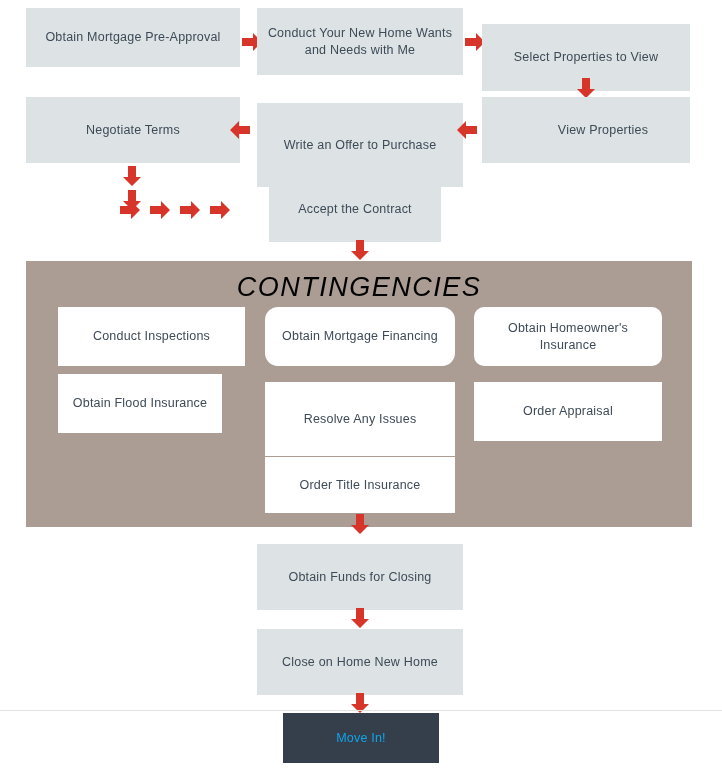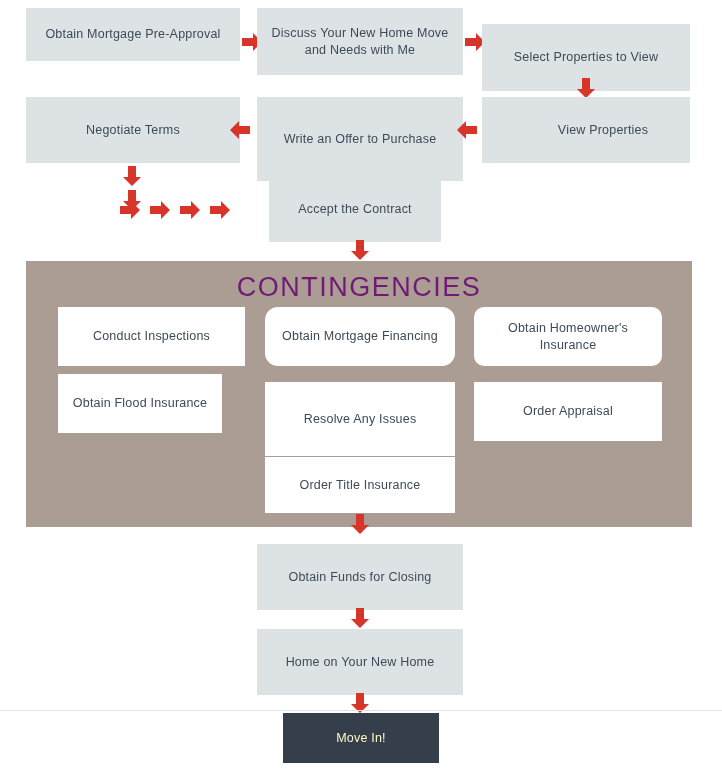--- a/index.html
+++ b/index.html
@@ -33,34 +33,35 @@
     line-height: 1.35;
     padding: 4px 10px;
     letter-spacing: 0.2px;
   }
   .node.white {
     background: #ffffff;
     color: #3d4a57;
   }
   .node.dark {
     background: #343f4b;
-    color: #fef9c3;
+    color: #0ea5e9;
   }
   .band {
     position: absolute;
     background: #ab9d93;
   }
   .band-title {
     position: absolute;
-    color: #701a75;
+    color: #000000;
     font-size: 27px;
     letter-spacing: 1.5px;
     text-align: center;
     width: 100%;
     font-weight: 400;
+    font-style: italic;
   }
   
   .arrow {
     position: absolute;
   }
   .arrow svg {
     display: block;
     overflow: visible;
   }
   .hr {
@@ -69,32 +70,32 @@
     width: 722px;
     height: 1px;
     background: #e3e3e3;
   }
 </style>
 </head>
 <body>
 
 <div id="canvas">
 
-  <div class="node" style="left:26px; top:8px; width:214px; height:53px;">
+  <div class="node" style="left:26px; top:8px; width:214px; height:59px;">
     <span>Obtain Mortgage Pre-Approval</span>
   </div>
 
   <div class="arrow" style="left:242px; top:33px;">
     <svg width="20" height="18" viewBox="0 0 20 18">
       <path d="M0 5 H11 V0 L20 9 L11 18 V13 H0 Z" fill="#d8352a"></path>
     </svg>
   </div>
 
   <div class="node" style="left:257px; top:8px; width:206px; height:67px;">
-    <span>Discuss Your New Home Move and Needs with Me</span>
+    <span>Conduct Your New Home Wants and Needs with Me</span>
   </div>
 
   <div class="arrow" style="left:465px; top:33px;">
     <svg width="20" height="18" viewBox="0 0 20 18">
       <path d="M0 5 H11 V0 L20 9 L11 18 V13 H0 Z" fill="#d8352a"></path>
     </svg>
   </div>
 
   <div class="node" style="left:482px; top:24px; width:208px; height:67px;">
     <span>Select Properties to View</span>
@@ -109,21 +110,21 @@
   <div class="node" style="left:26px; top:97px; width:214px; height:66px;">
     <span>Negotiate Terms</span>
   </div>
 
   <div class="arrow" style="left:230px; top:121px;">
     <svg width="20" height="18" viewBox="0 0 20 18">
       <path d="M20 5 H9 V0 L0 9 L9 18 V13 H20 Z" fill="#d8352a"></path>
     </svg>
   </div>
 
-  <div class="node" style="left:257px; top:97px; width:206px; height:84px;text-align:right;">
+  <div class="node" style="left:257px; top:103px; width:206px; height:84px;text-align:right;">
     <span>Write an Offer to Purchase</span>
   </div>
 
   <div class="arrow" style="left:457px; top:121px;">
     <svg width="20" height="18" viewBox="0 0 20 18">
       <path d="M20 5 H9 V0 L0 9 L9 18 V13 H20 Z" fill="#d8352a"></path>
     </svg>
   </div>
 
   <div class="node" style="left:482px; top:97px; width:208px; height:66px;padding-left:44px;">
@@ -210,21 +211,21 @@
     <span>Obtain Funds for Closing</span>
   </div>
 
   <div class="arrow" style="left:351px; top:608px;">
     <svg width="18" height="20" viewBox="0 0 18 20">
       <path d="M5 0 H13 V11 H18 L9 20 L0 11 H5 Z" fill="#d8352a"></path>
     </svg>
   </div>
 
   <div class="node" style="left:257px; top:629px; width:206px; height:66px;">
-    <span>Home on Your New Home</span>
+    <span>Close on Home New Home</span>
   </div>
 
   <div class="arrow" style="left:351px; top:693px;">
     <svg width="18" height="20" viewBox="0 0 18 20">
       <path d="M5 0 H13 V11 H18 L9 20 L0 11 H5 Z" fill="#d8352a"></path>
     </svg>
   </div>
 
   <div class="hr" style="top:710px;"></div>
 

